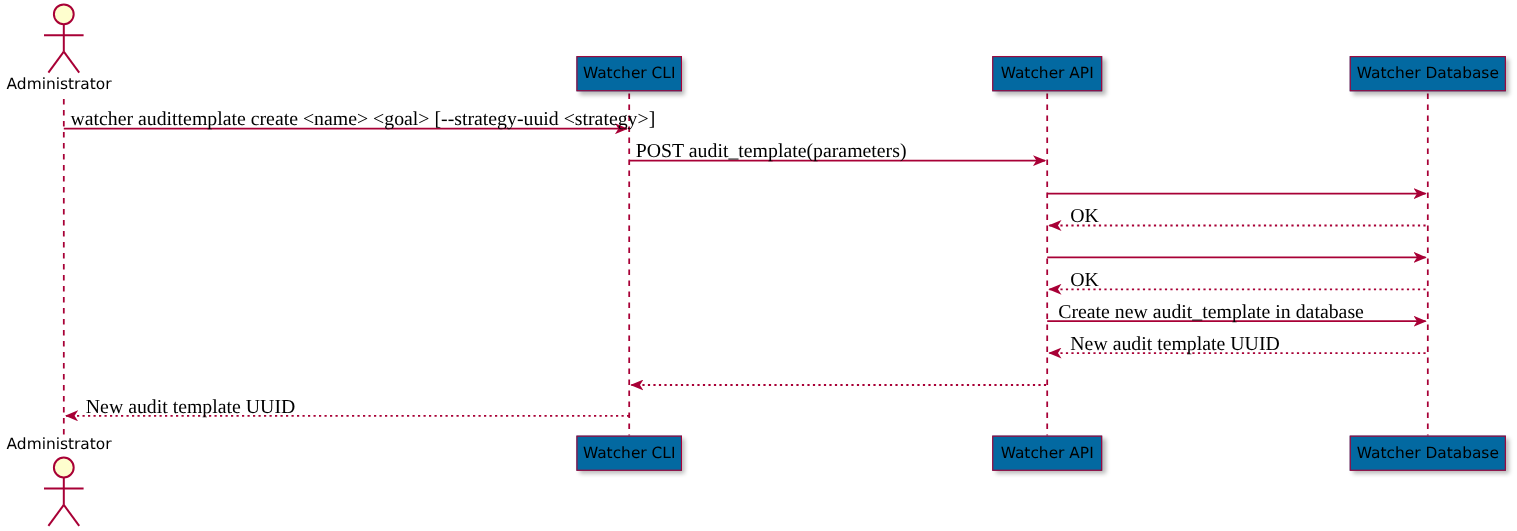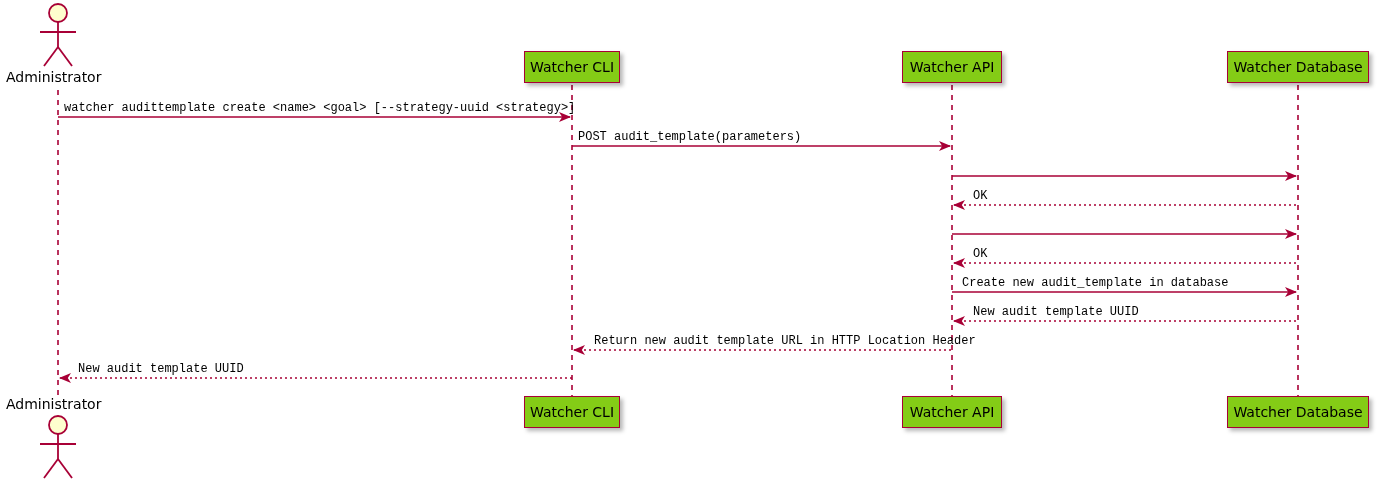--- a/index.html
+++ b/index.html
@@ -19,29 +19,29 @@
     left: 0; top: 0;
     width: 1379px;
     height: 476px;
   }
   .svg-layer {
     position: absolute;
     left: 0; top: 0;
   }
   .msg-label {
     position: absolute;
-    font-family: Liberation Mono, monospace;
-    font-size: 12px;
+    font-family: Liberation Serif, serif;
+    font-size: 18px;
     color: #000000;
     white-space: nowrap;
     line-height: 14px;
   }
   .participant-box {
     position: absolute;
-    background: #84cc16;
+    background: #0369a1;
     border: 1.5px solid #A80036;
     box-sizing: border-box;
     display: flex;
     align-items: center;
     justify-content: center;
     box-shadow: 3px 3px 4px rgba(0,0,0,0.28);
     border-radius: 0px;
   }
   .participant-label {
     font-family: "DejaVu Sans", sans-serif;
@@ -143,17 +143,16 @@
 
   <div class="msg-label" style="left:973px; top:189px;">OK</div>
 
 
   <div class="msg-label" style="left:973px; top:247px;">OK</div>
 
   <div class="msg-label" style="left:962px; top:276px;">Create new audit_template in database</div>
 
   <div class="msg-label" style="left:973px; top:305px;">New audit template UUID</div>
 
-  <div class="msg-label" style="left:594px; top:334px;">Return new audit template URL in HTTP Location Header</div>
 
   <div class="msg-label" style="left:78px; top:362px;">New audit template UUID</div>
 
 </div>
 
 </body></html>

